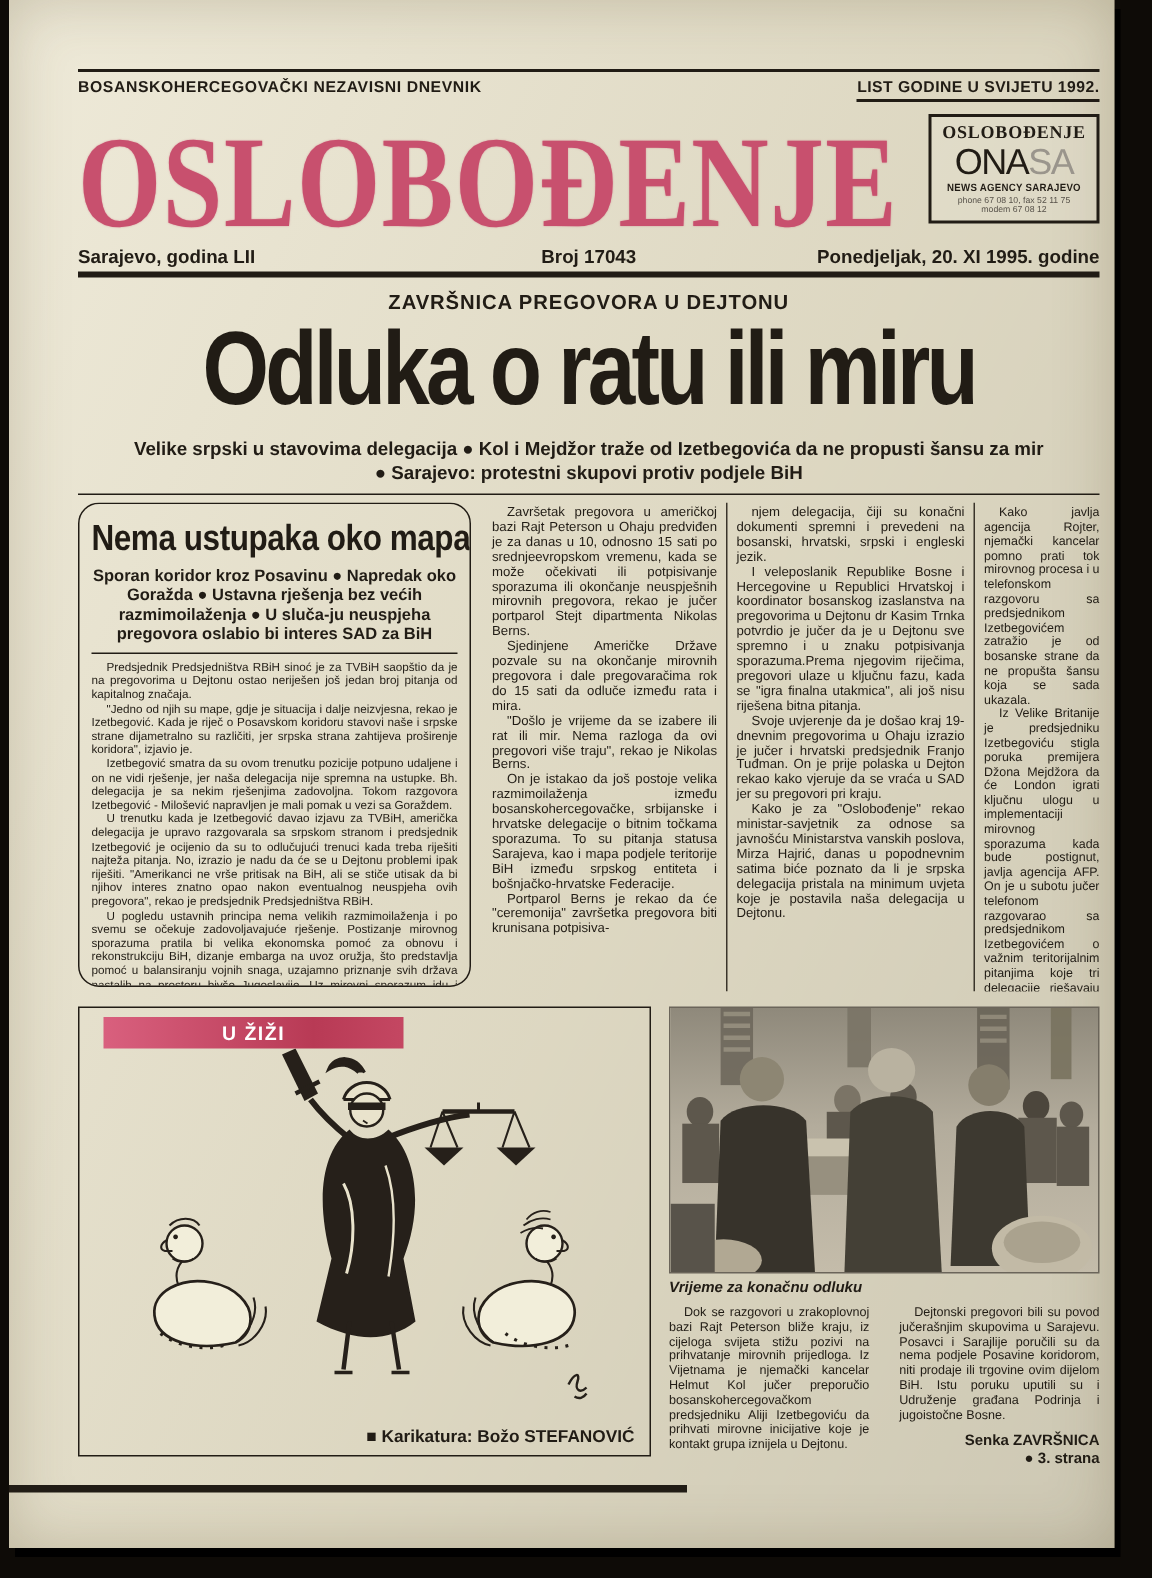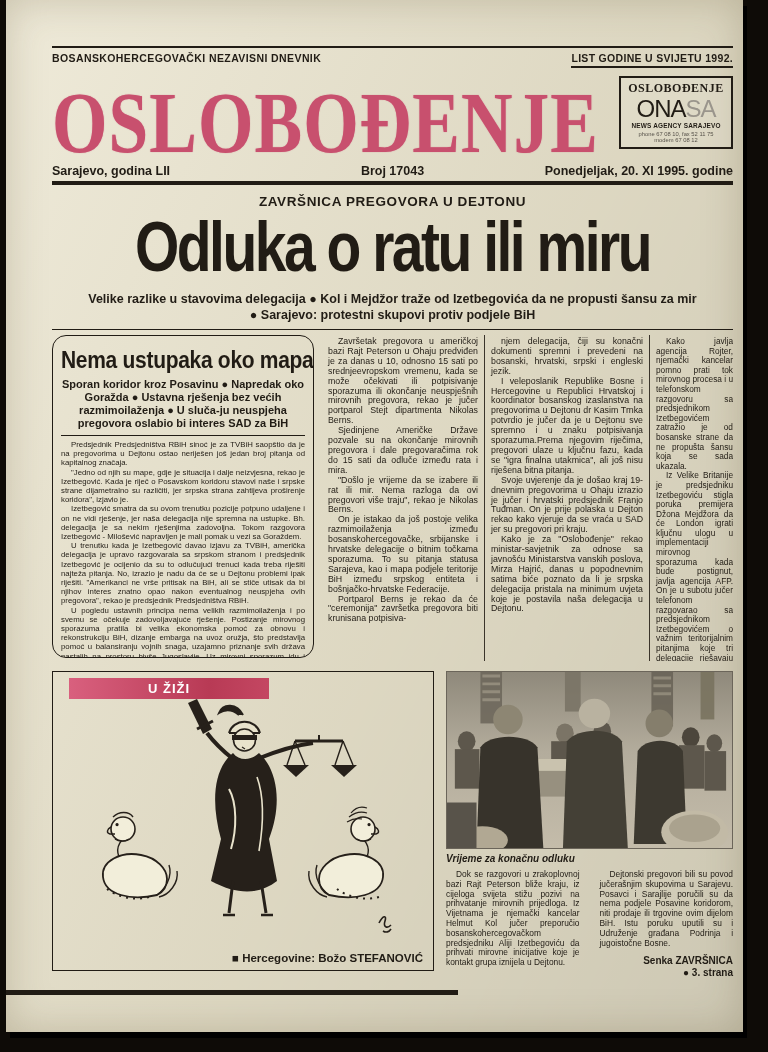--- a/index.html
+++ b/index.html
@@ -129,21 +129,21 @@
     <div class="dateline">
       <span>Sarajevo, godina LII</span>
       <span class="c">Broj 17043</span>
       <span>Ponedjeljak, 20. XI 1995. godine</span>
     </div>
     <div class="bigrule"></div>
 
     <div class="kicker">ZAVRŠNICA PREGOVORA U DEJTONU</div>
     <div class="headline">Odluka o ratu ili miru</div>
     <div class="subhead">
-      <div>Velike razlike u stavovima delegacija ● Kol i Mejdžor traže od  Izetbegovića da ne propusti šansu za mir</div>
+      <div>Velike srpski u stavovima delegacija ● Kol i Mejdžor traže od  Izetbegovića da ne propusti šansu za mir</div>
       <div>● Sarajevo: protestni  skupovi protiv podjele BiH</div>
     </div>
     <div class="thinrule"></div>
 
     <div class="cols">
       <div class="sbox">
         <div class="title">Nema ustupaka oko mapa</div>
         <div class="deck">Sporan koridor kroz Posavinu ● Napredak oko Goražda ● Ustavna rješenja bez većih razmimoilaženja ● U sluča-ju neuspjeha pregovora oslabio bi interes SAD za BiH</div>
         <div class="deckrule"></div>
         <div class="body story">
@@ -232,21 +232,21 @@
             <circle cx="302" cy="130" r="12" fill="#f2eeda" stroke-width="1.6"></circle>
             <path d="M314,128 c4,2 5,6 1,7 l-5,0" stroke-width="1.4"></path>
             <path d="M308,124 a1.6,1.6 0 1 0 .1,0" fill="#26201a" stroke="none"></path>
             <path d="M296,140 c4,3 10,3 14,0" stroke-width="1.2"></path>
             <path d="M290,114 c4,-5 10,-7 16,-5 m-18,9 c5,-4 12,-6 18,-4 m-20,9 c5,-3 10,-4 15,-3" stroke-width="1.2"></path>
             <path d="M276,190 c10,8 28,12 42,8" stroke-dasharray="2,5" stroke-width="2"></path>
           </g>
 
           <path d="M318,224 c4,-8 8,-8 6,-2 c-2,6 2,8 6,4 m-8,6 c3,2 6,1 8,-2" stroke="#26201a" fill="none" stroke-width="1.6"></path>
         </svg>
-        <div class="cartoon-credit">■ Hercegovine: Božo STEFANOVIĆ</div>
+        <div class="cartoon-credit">■ Karikatura: Božo STEFANOVIĆ</div>
       </div>
 
       <div class="rightcol">
         <svg class="photo" viewBox="0 0 290 178" preserveAspectRatio="none">
           <defs>
             <linearGradient id="pbg" x1="0" y1="0" x2="0" y2="1">
               <stop offset="0" stop-color="#8f897b"></stop>
               <stop offset="0.45" stop-color="#b3ac9c"></stop>
               <stop offset="1" stop-color="#c4bcaa"></stop>
             </linearGradient>

